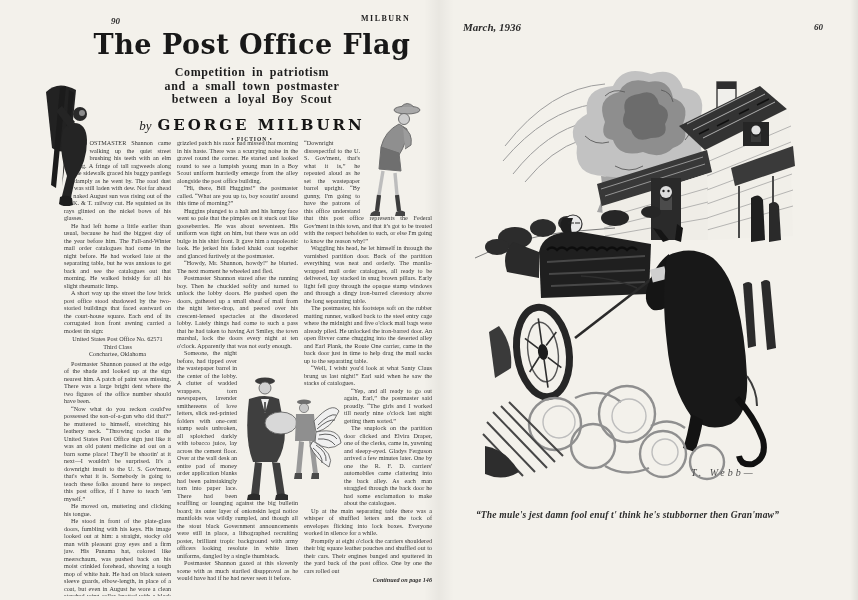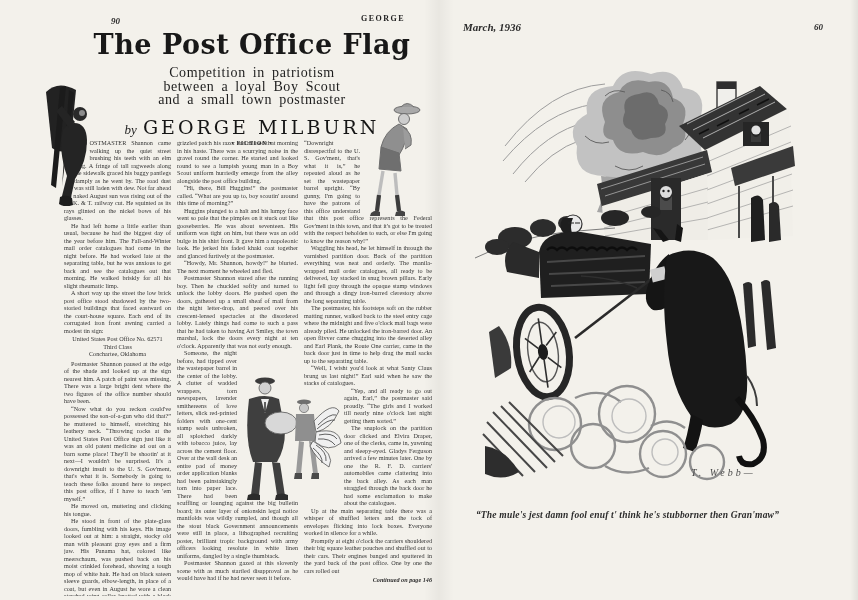--- a/index.html
+++ b/index.html
@@ -21,25 +21,25 @@
   .mag-name{position:absolute;left:361px;top:14px;font-size:8px;font-weight:bold;
     letter-spacing:1.5px;color:#1f1f1f;font-family:"Liberation Serif",serif;}
   .issue-date{position:absolute;left:463px;top:21px;font-size:11px;font-weight:bold;
     font-style:italic;color:#2c2c2c;}
 
   
   .title-block{position:absolute;left:40px;top:31px;width:424px;text-align:center;}
   .article-title{font-family:"DejaVu Serif",serif;font-size:27px;font-weight:bold;
     color:#181818;letter-spacing:0.5px;margin:0;line-height:28px;}
   .subtitle{margin-top:7px;}
-  .subtitle div{font-size:14px;font-weight:normal;color:#1d1d1d;line-height:13.5px;
+  .subtitle div{font-size:12px;font-weight:bold;color:#1d1d1d;line-height:13.5px;
     letter-spacing:0.6px;word-spacing:3px;}
   .byline{margin-top:9px;font-size:0;}
   .byline .by{font-size:13px;font-style:italic;font-weight:normal;color:#1d1d1d;margin-right:6px;}
-  .byline .author{font-size:19px;font-weight:normal;color:#151515;letter-spacing:3px;
+  .byline .author{font-size:15px;font-weight:bold;color:#151515;letter-spacing:3px;
     font-family:"DejaVu Serif",serif;}
   .kicker{margin-top:2px;font-size:5.5px;font-weight:bold;letter-spacing:1px;color:#222;}
 
   
   .columns{position:absolute;left:64px;top:139px;width:368px;height:457px;display:flex;overflow:hidden;}
   .col{font-size:6.2px;line-height:7.5px;text-align:justify;color:#353535;}
   .col1{width:107px;margin-right:6px;}
   .col2{width:121px;margin-right:6px;}
   .col3{width:128px;}
   .para{margin:0;text-indent:7px;}
@@ -66,34 +66,34 @@
   .fig-center{left:228px;top:369px;}
   .fig-main{left:455px;top:26px;}
 
   .caption{position:absolute;left:455px;top:510px;width:345px;text-align:center;
     font-size:9.5px;font-weight:bold;font-style:italic;color:#2b2b2b;letter-spacing:0.2px;}
 </style>
 </head>
 <body>
 
 <div class="folio folio-left">90</div>
-<div class="mag-name">GEORGE</div>
+<div class="mag-name">MILBURN</div>
 <div class="issue-date">March, 1936</div>
 <div class="folio folio-right">60</div>
 
 <div class="gutter-shadow"></div>
 <div class="page-edge"></div>
 
 <div class="title-block">
   <h1 class="article-title">The Post Office Flag</h1>
   <div class="subtitle">
 
   <div>Competition in patriotism</div>
+      <div>and a small town postmaster</div>
       <div>between a loyal Boy Scout</div>
-      <div>and a small town postmaster</div>
     </div>
   <div class="byline">
     <span class="by">by</span><span class="author">GEORGE MILBURN</span>
   </div>
   <div class="kicker">• FICTION •</div>
 </div>
 
 <div class="columns">
   <div class="col col1">
     <div class="sp sp-margin-fig"></div>

